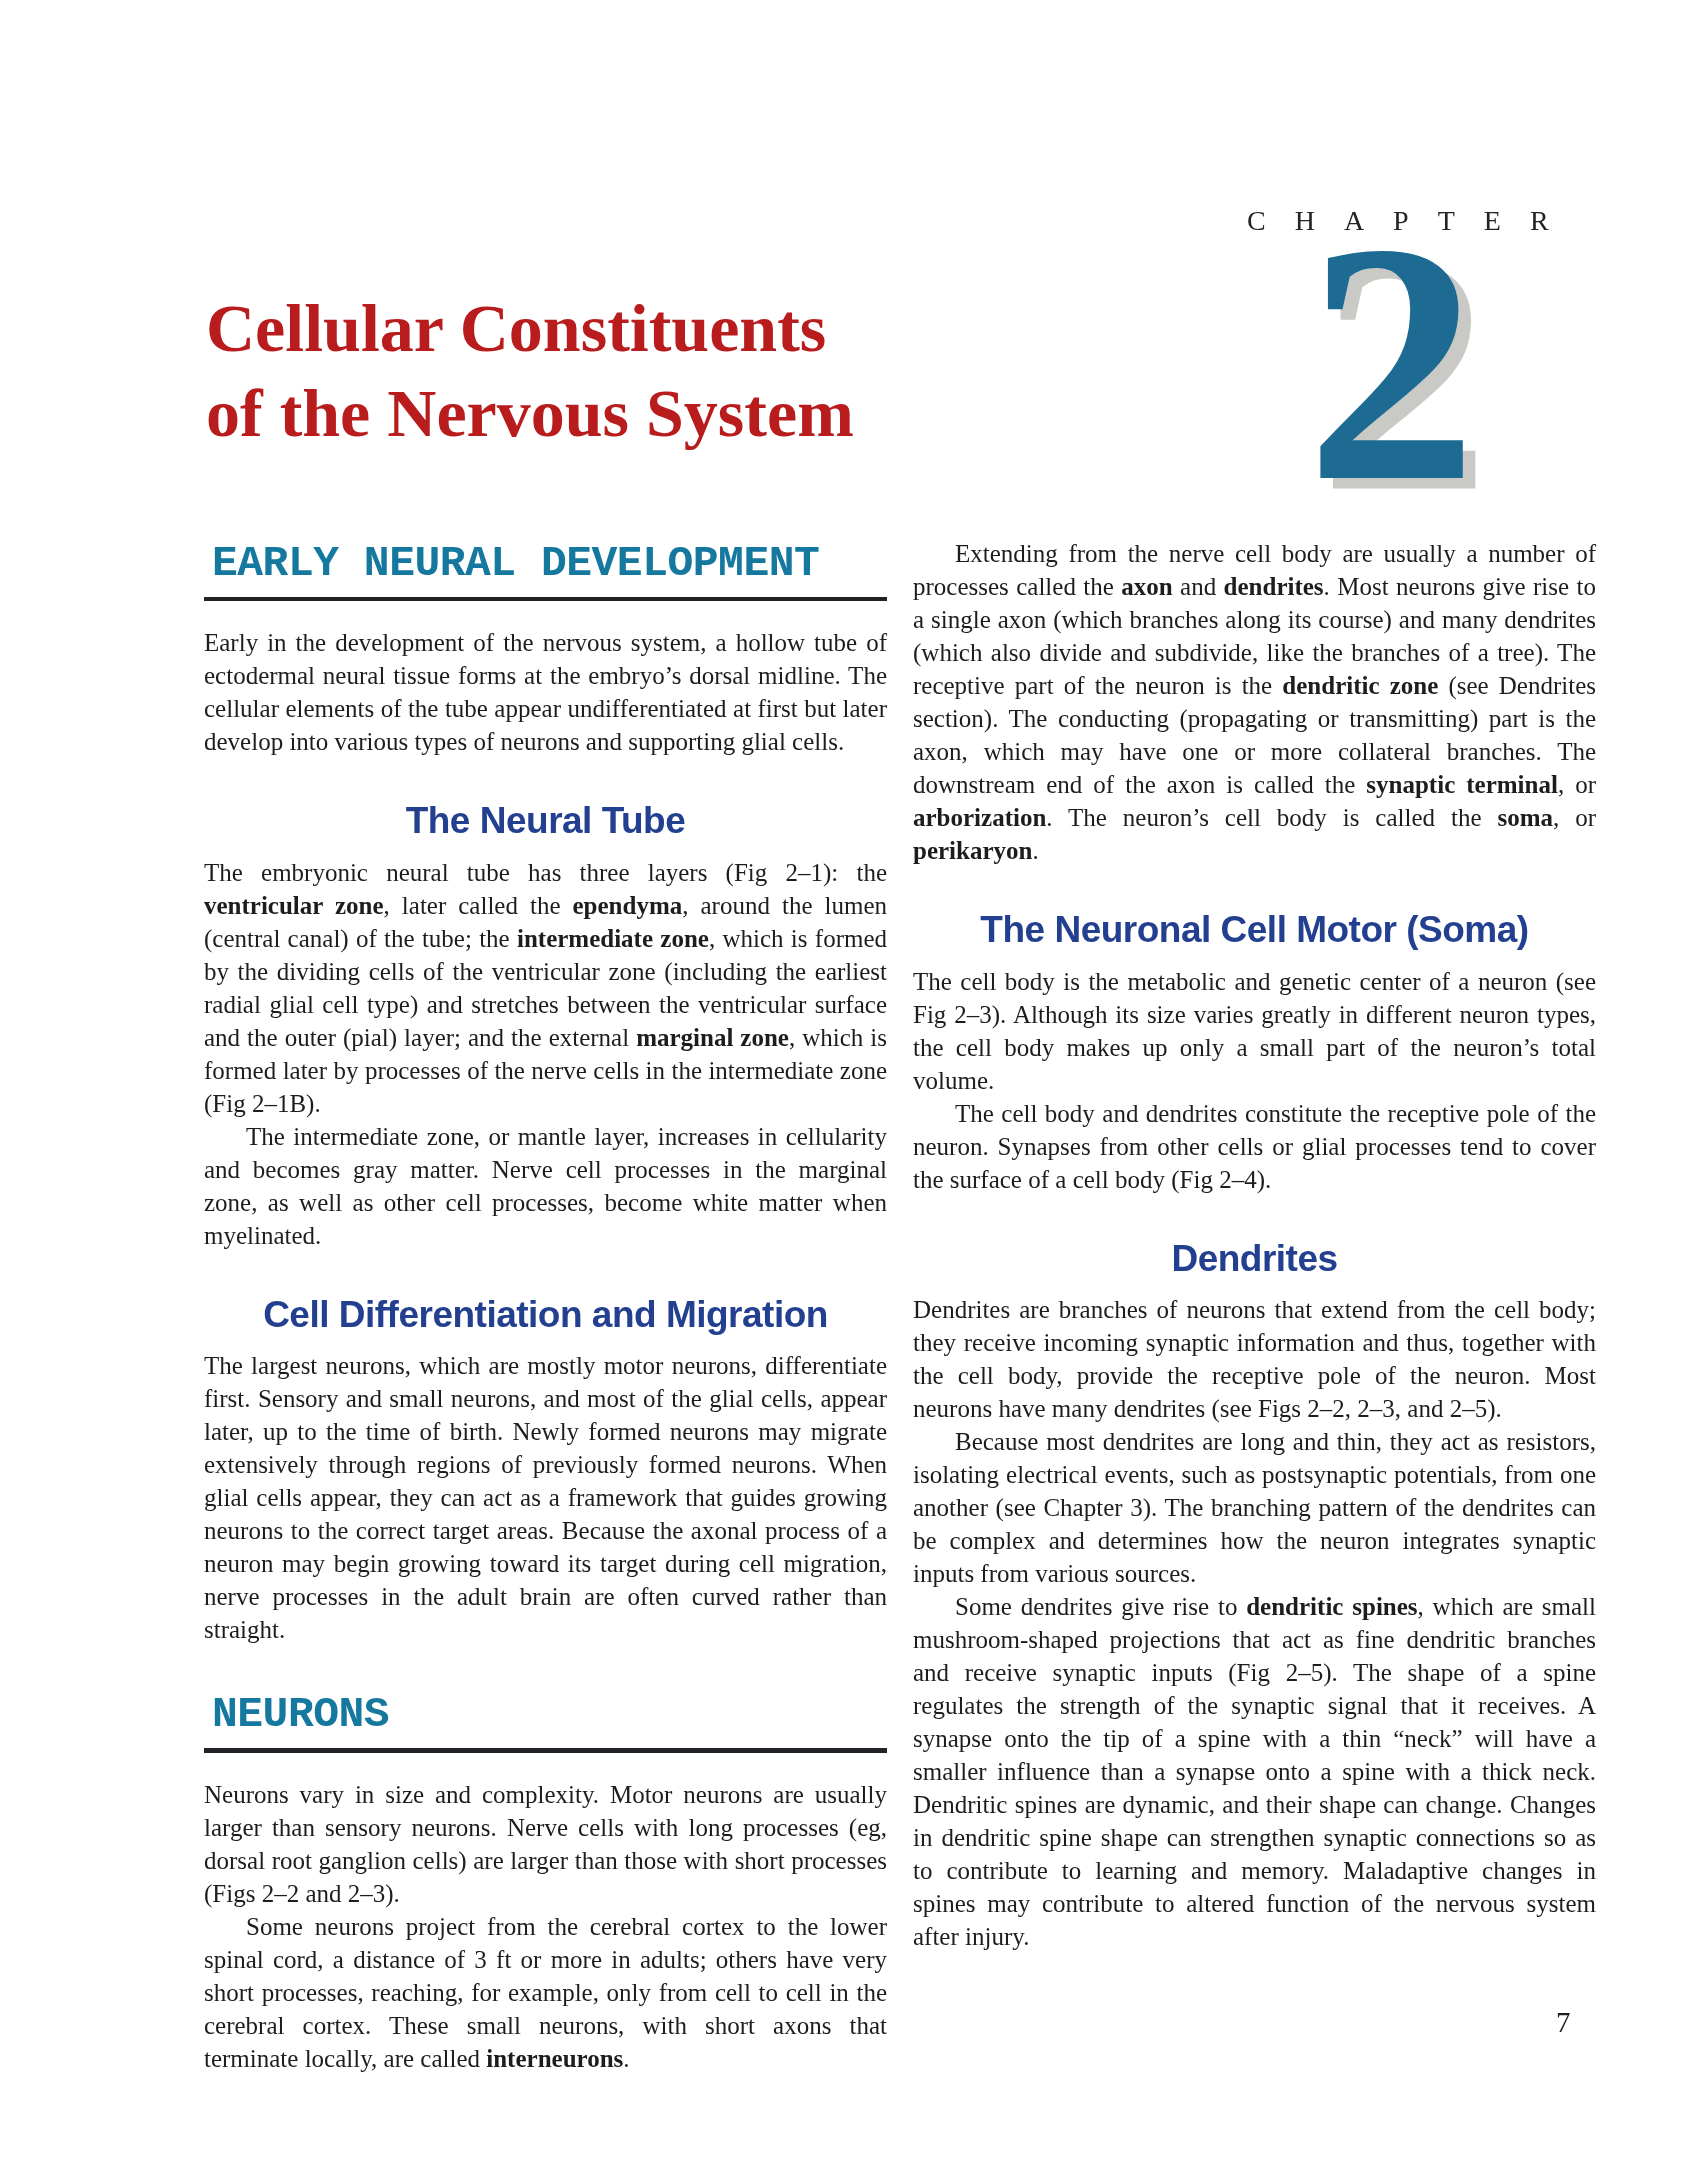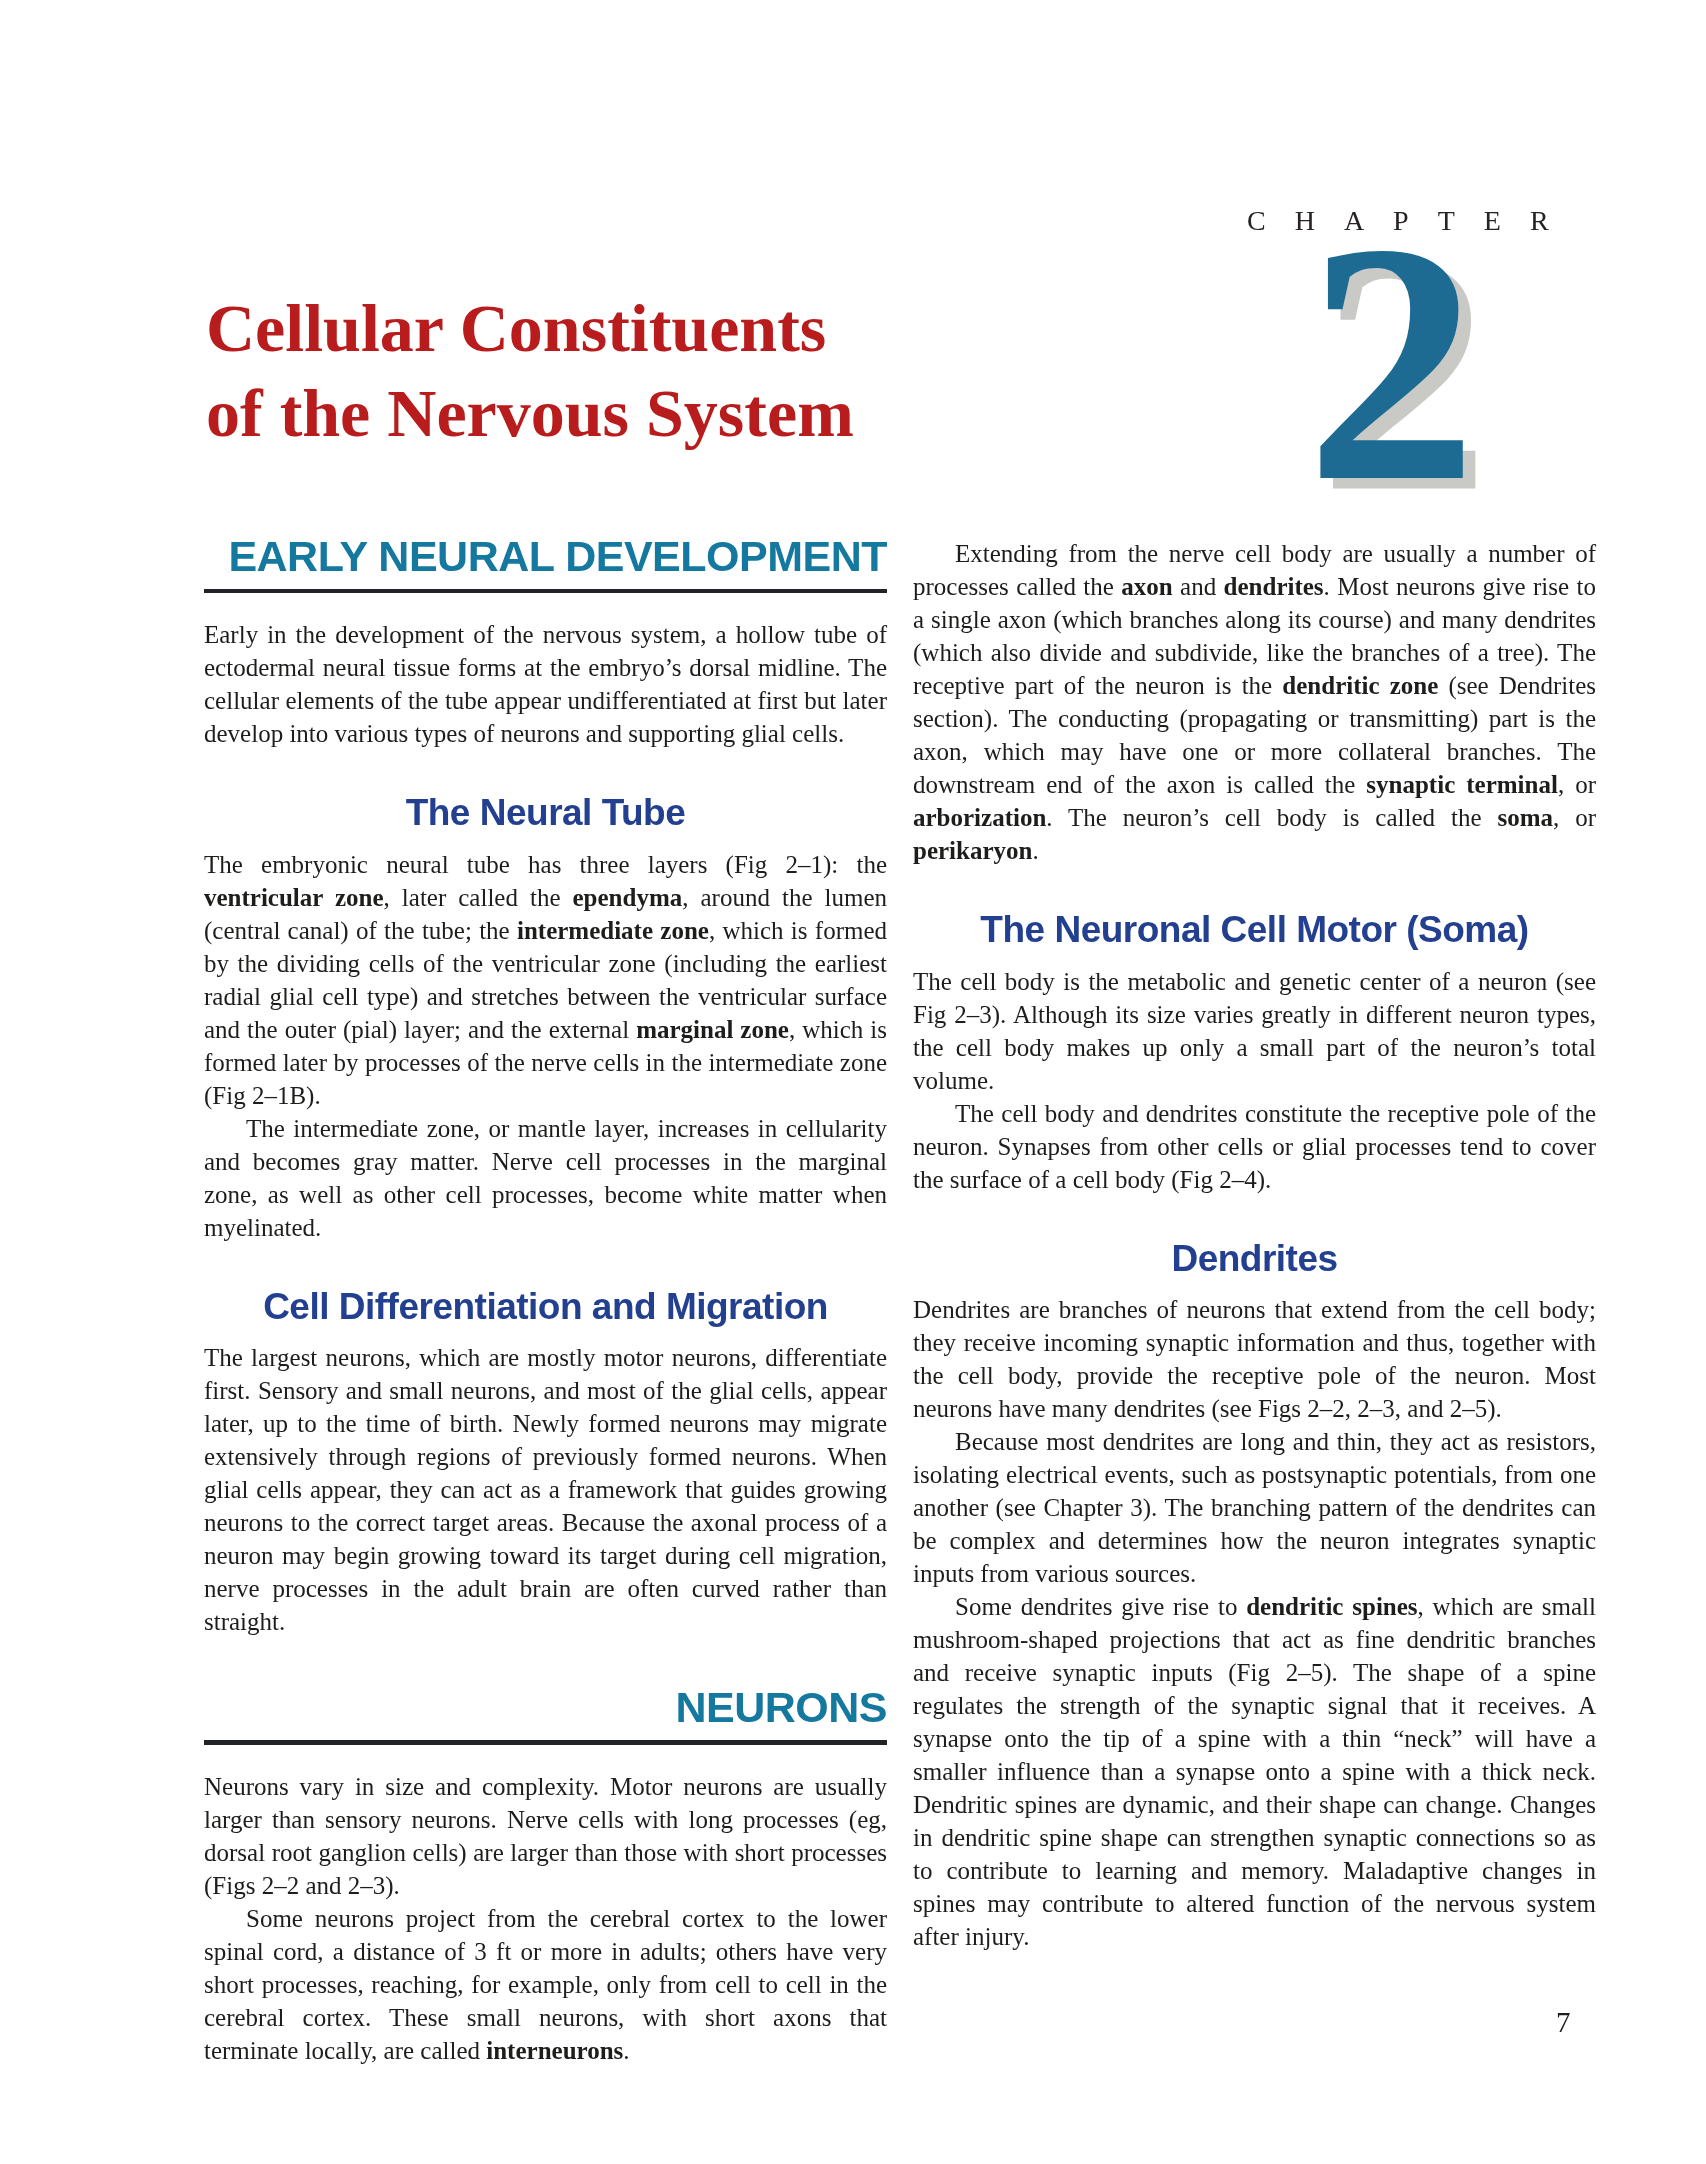--- a/index.html
+++ b/index.html
@@ -25,23 +25,23 @@
     font-size:68px;line-height:85px;color:#b91c1c;
   }
   
   .col{
     position:absolute;width:683px;
     font-size:25px;line-height:33px;color:#1d1d1b;text-align:justify;
   }
   .col-left{left:204px;top:533px;}
   .col-right{left:913px;top:537px;}
   .sec-h{
-    margin:0;font-family:Liberation Sans, sans-serif;font-weight:bold;
+    margin:8px;font-family:Liberation Mono, monospace;font-weight:bold;
     font-size:43px;line-height:46px;letter-spacing:-0.5px;color:#15789f;
-    text-align:right;
+    text-align:left;
   }
   .sec-h.mt{margin-top:46px;}
   .sec-rule{height:4.8px;background:#212327;margin:9.7px 0 25px 0;}
   .sub-h{
     margin:42px 0 13.5px 0;font-family:"Liberation Sans",sans-serif;font-weight:bold;
     font-size:37px;line-height:42px;letter-spacing:-0.5px;color:#233f8f;
     text-align:center;
   }
   .col p{margin:0;}
   .col p.indent{text-indent:42px;}

